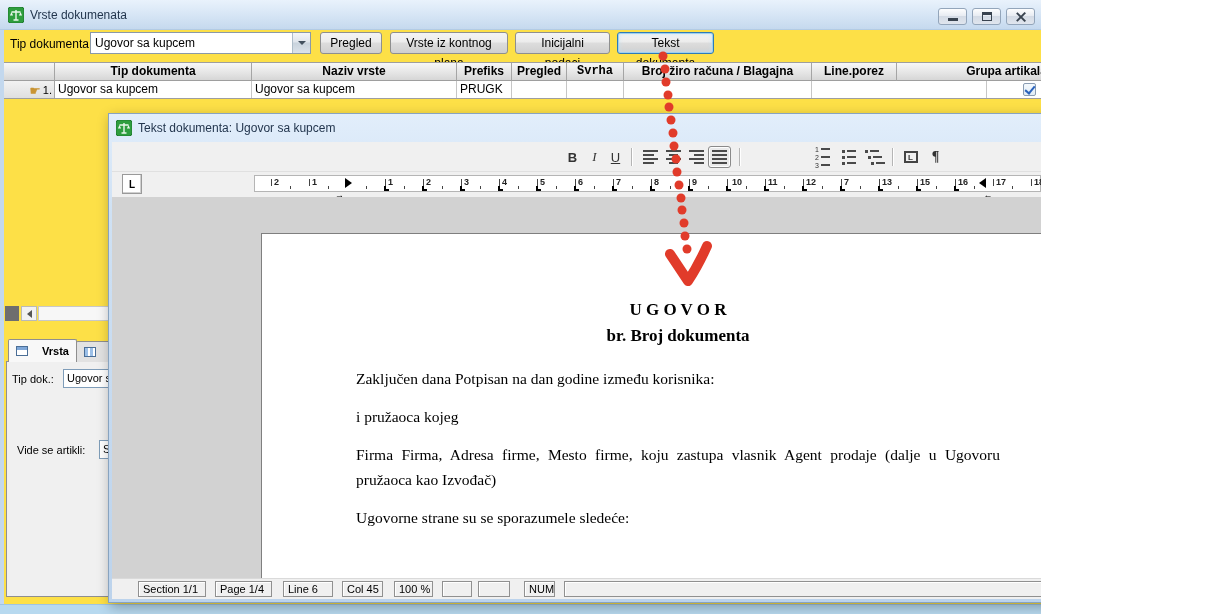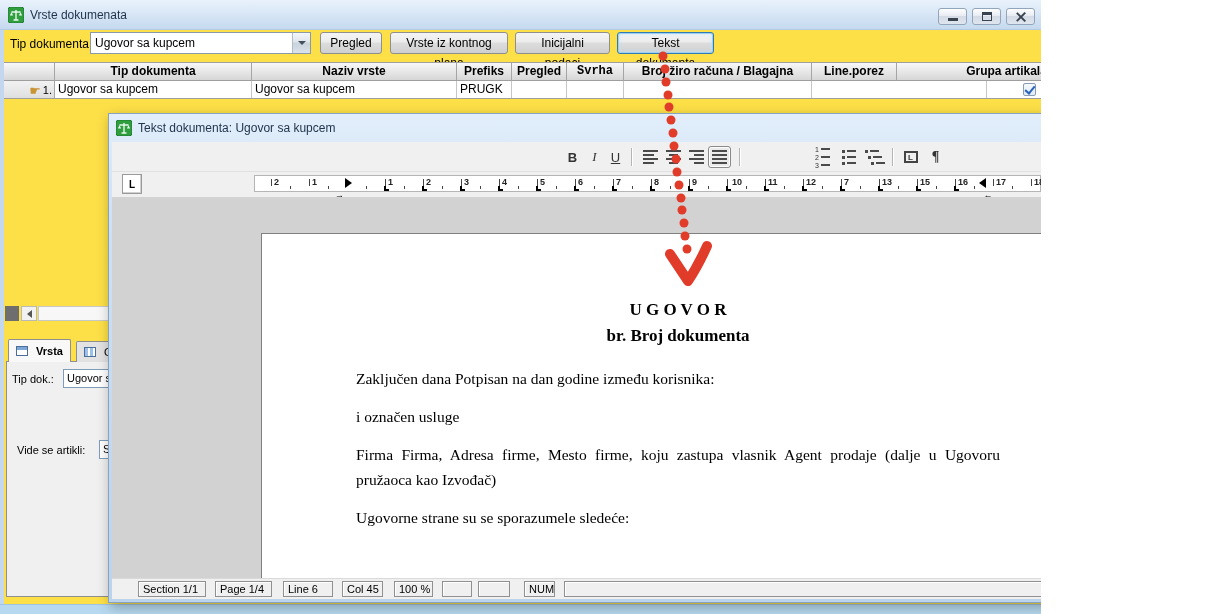--- a/index.html
+++ b/index.html
@@ -62,21 +62,21 @@
   .checkbox.checked::after { content:""; position:absolute; left:3px; top:0px; width:4px; height:8px;
     border-right:2px solid #2a62bc; border-bottom:2px solid #2a62bc; transform:rotate(40deg); }
 
   
   .hsb-box { position:absolute; left:5px; top:306px; width:14px; height:15px; background:#6e6e6e; }
   .hsb-btn { position:absolute; left:21px; top:306px; width:16px; height:15px; background:#f2f2f2; border:1px solid #b9b9b9;
     display:flex; align-items:center; justify-content:center; }
   .hsb-tri { width:0; height:0; border-top:4px solid transparent; border-bottom:4px solid transparent; border-right:5px solid #555; }
   .hsb-track { position:absolute; left:38px; top:306px; width:180px; height:15px; background:#f7f7f7; border:1px solid #c8c8c8; }
 
-  .tab { position:absolute; font-size:11px; display:flex; align-items:center; gap:8px; padding:0 7px;
+  .tab { position:absolute; font-size:11px; display:flex; align-items:center; gap:14px; padding:0 7px;
     border:1px solid #8f8f8f; border-bottom:none; border-radius:2px 2px 0 0; }
   .tab.active { left:8px; top:339px; height:23px; background:#f8f8f8; font-weight:bold; z-index:2; }
   .tab.inactive { left:76px; top:341px; height:21px; background:#e2e2e2; }
   .tab-icon-win { width:12px; height:10px; border:1px solid #4a6e96; background:#fff; box-shadow:inset 0 3px 0 #7ea7d8; }
   .tab-icon-grid { width:12px; height:10px; border:1px solid #4a6e96;
     background:repeating-linear-gradient(90deg,#9cc0e8 0 3px,#fff 3px 5px); }
   .side-panel { position:absolute; left:6px; top:361px; width:1215px; height:236px; background:#f0f0f0; border:1px solid #8f8f8f; }
   .sp-label { position:absolute; font-size:11px; color:#000; }
   .sp-input { position:absolute; height:19px; background:#fff; border:1px solid #7f9db9; font-size:11px; padding:2px 3px; white-space:nowrap; overflow:hidden; }
 
@@ -444,21 +444,21 @@
             <span class="rsub" style="left: 80px;">→</span>
             <span class="rsub" style="left: 728.5px;">←</span>
           </div>
       </div>
 
       <div class="editor">
         <div class="page">
           <div class="doc-title">U G O V O R</div>
           <div class="doc-title">br. Broj dokumenta</div>
           <p class="para first">Zaključen dana Potpisan na dan godine između korisnika:</p>
-          <p class="para">i označen usluge</p>
+          <p class="para">i pružaoca kojeg</p>
           <p class="para">Firma Firma, Adresa firme, Mesto firme, koju zastupa vlasnik Agent prodaje  (dalje u Ugovoru pružaoca kao Izvođač)</p>
           <p class="para">Ugovorne strane su se sporazumele sledeće:</p>
         </div>
         <div class="vsb">
           <div class="vsb-btn up">
               <span class="tri-up"></span>
             </div>
           <div class="vsb-thumb"></div>
           <div class="vsb-btn down">
               <span class="tri-down"></span>

